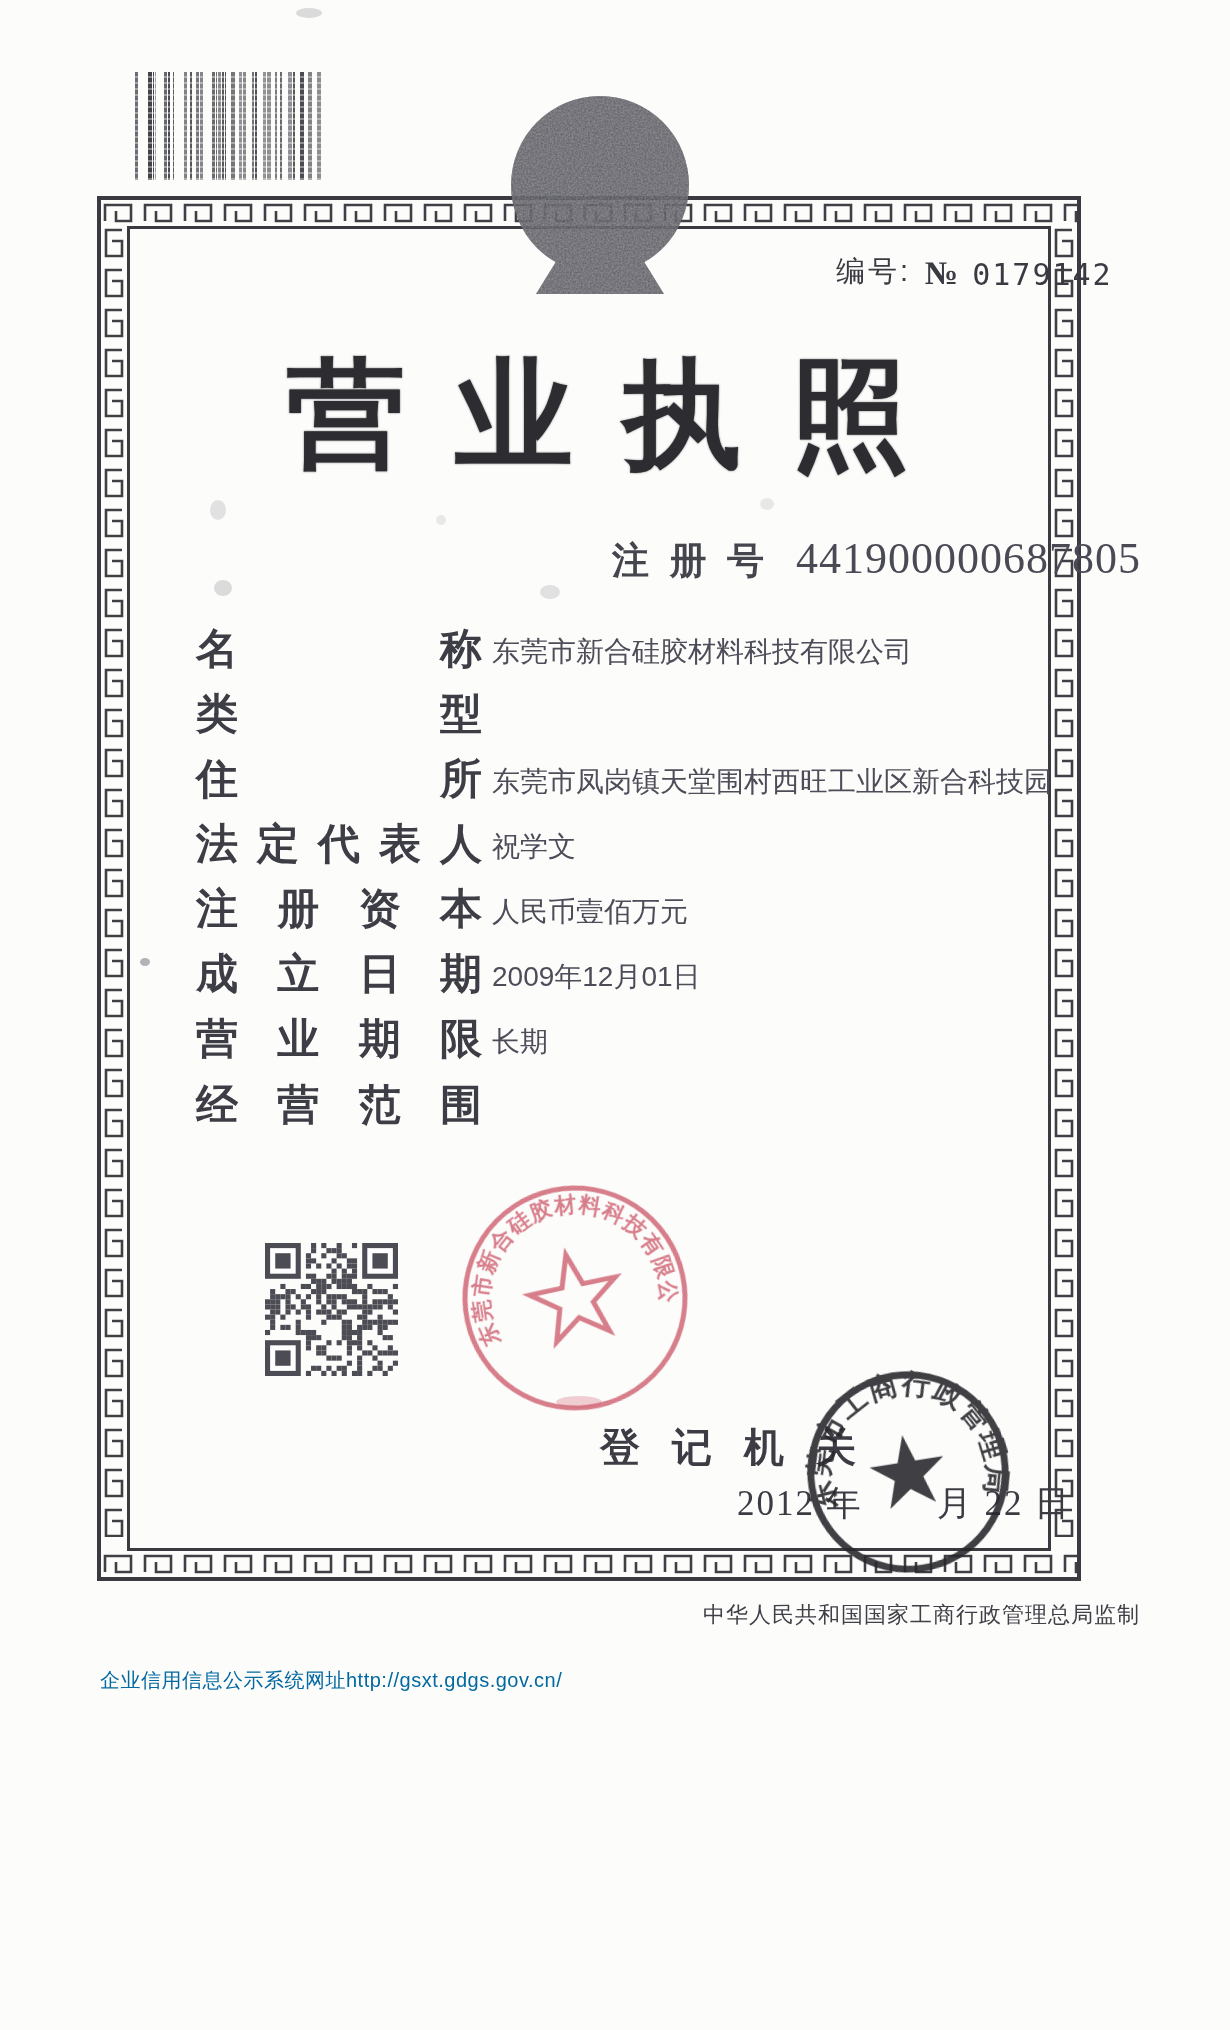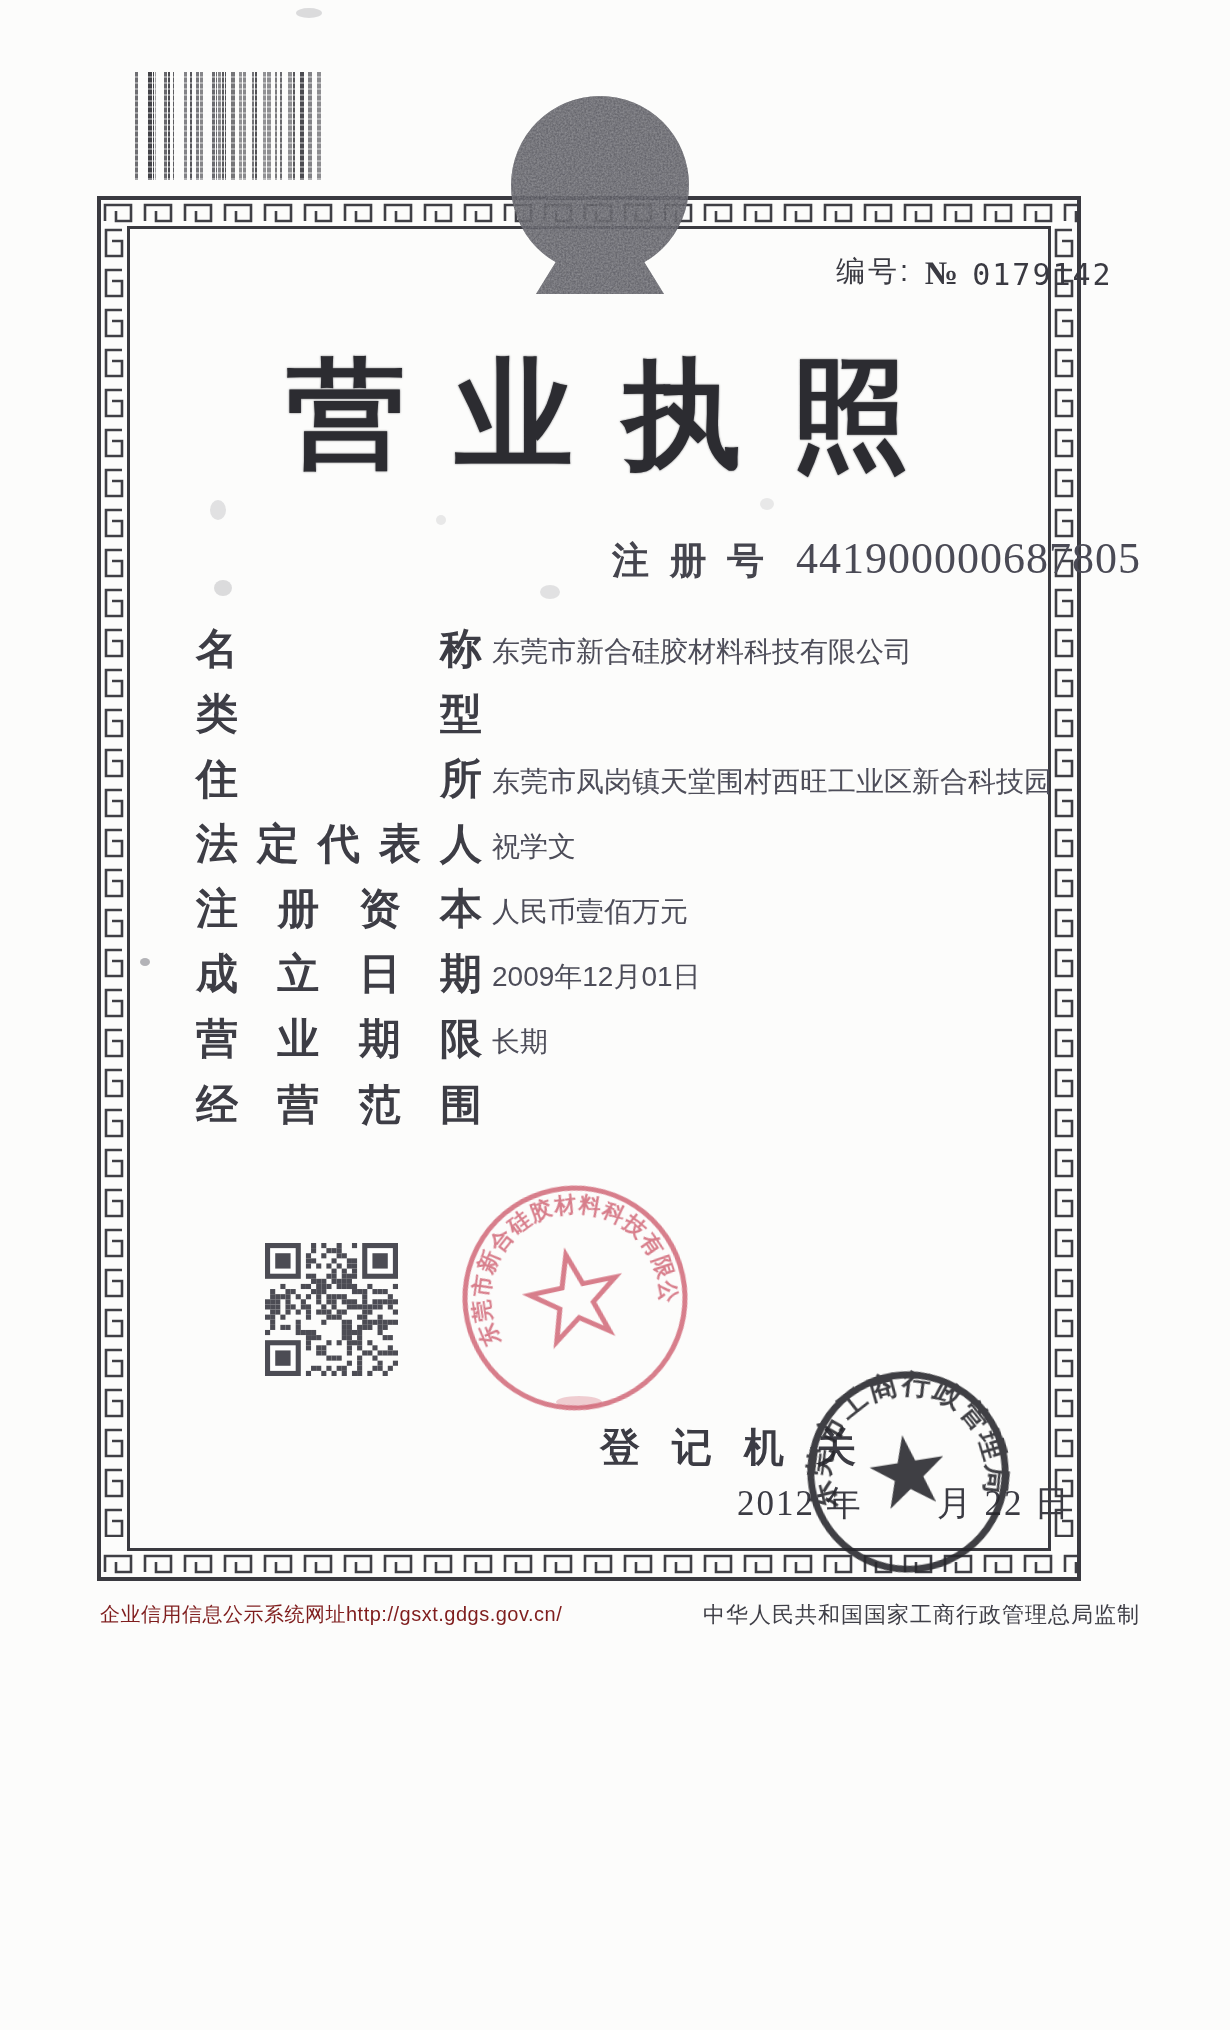--- a/index.html
+++ b/index.html
@@ -62,21 +62,21 @@
     transform:rotate(-12deg);opacity:.8;filter:blur(.45px);}
   #registry-seal{left:800px;top:1364px;width:216px;height:216px;z-index:7;
     transform:rotate(-9deg);opacity:.88;filter:blur(.3px);}
 
   
   #registrar{left:600px;top:1420px;width:256px;font-size:40px;font-weight:bold;color:#3c3c44;z-index:5;}
   #issue-date{left:737px;top:1480px;font-size:35px;letter-spacing:2px;color:#3b3b43;z-index:5;
     font-family:"Liberation Serif",serif;}
 
   
-  #footer-left{left:100px;top:1601px;font-size:20px;letter-spacing:.5px;color:#7f1d1d;z-index:5;}
+  #footer-left{left:100px;top:1667px;font-size:20px;letter-spacing:.5px;color:#0369a1;z-index:5;}
   #footer-right{left:703px;top:1600px;font-size:22px;letter-spacing:1px;color:#3f3f47;z-index:5;}
 
   
   .smudge{position:absolute;border-radius:50%;background:#5a5a64;z-index:2;}
   .smudge.pink{background:#d06070;}
 
   [data-justify]{display:flex;justify-content:space-between;}
 </style>
 </head>
 <body>

